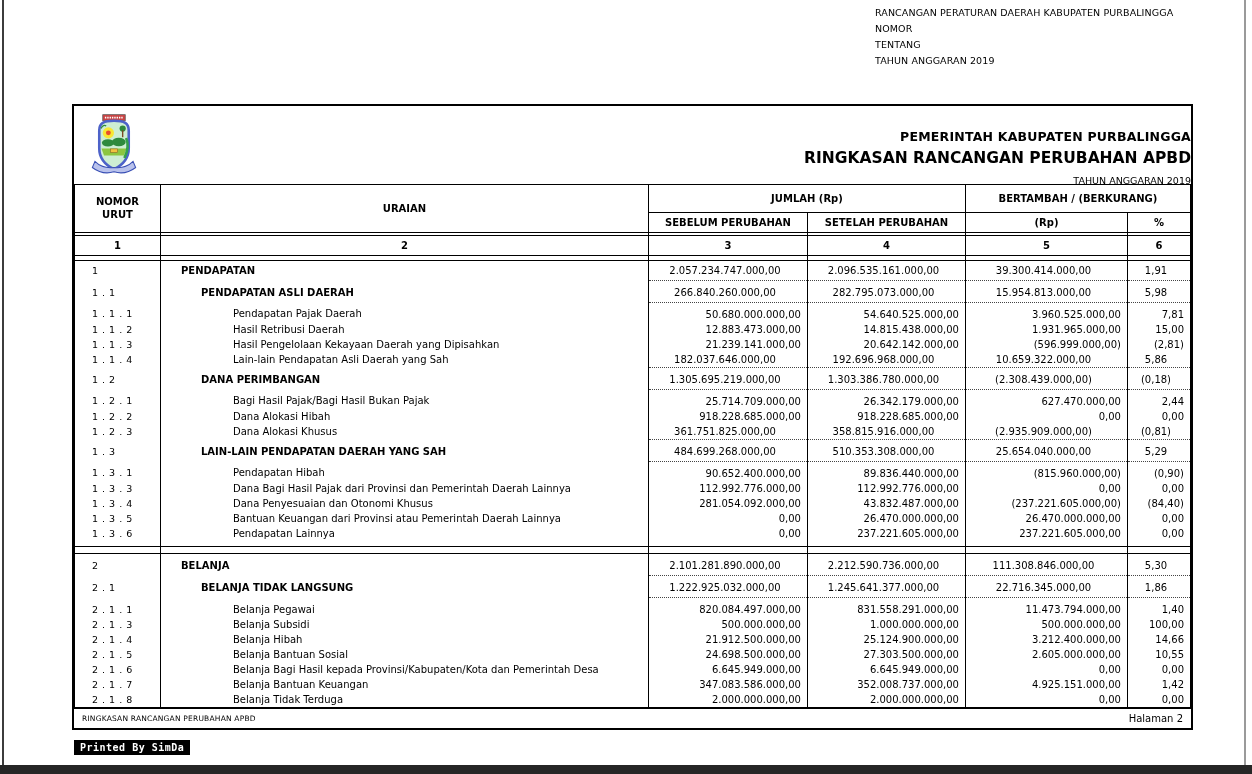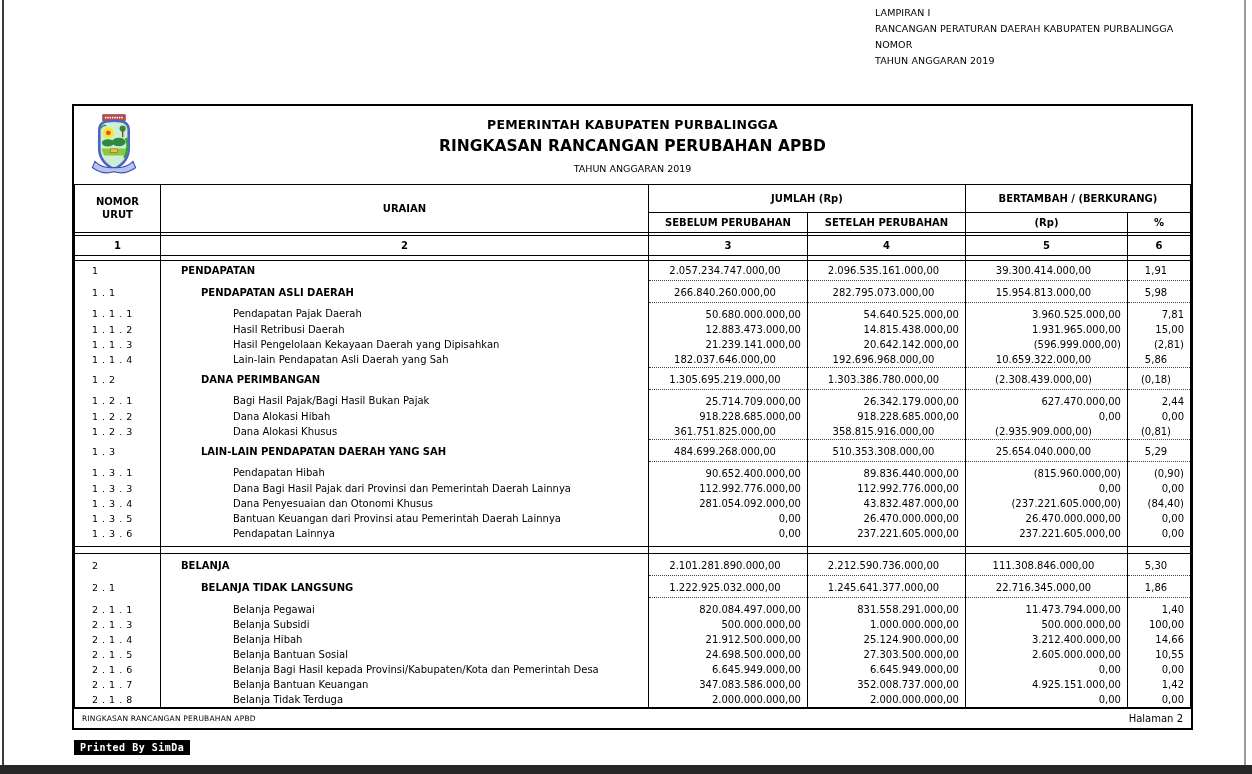--- a/index.html
+++ b/index.html
@@ -14,21 +14,21 @@
   .edge-left  { position:absolute; left:2px;   top:0; width:2px; height:774px; background:#3c3c3c; }
   .edge-right { position:absolute; left:1244px; top:0; width:2px; height:774px; background:#9a9a9a; }
   .bottom-bar { position:absolute; left:0; top:765px; width:1252px; height:9px; background:#262626; }
 
   .corner-note { position:absolute; left:875px; top:5px; font-size:9.5px; line-height:16px; letter-spacing:.1px; }
 
   .page { position:absolute; left:72px; top:104px; width:1121px; border:2px solid #000; background:#fff; }
 
   .page-header { position:relative; height:79px; border-bottom:1px solid #000; }
   .logo-wrap { position:absolute; left:14px; top:5px; }
-  .titles { text-align:center; padding-top:11px; }
+  .titles { text-align:right; padding-top:23px; }
   .t1 { font-size:12.5px; font-weight:bold; letter-spacing:.2px; }
   .t2 { font-size:15.5px; font-weight:bold; margin-top:5px; }
   .t3 { font-size:9.5px;  margin-top:8px; }
 
   table { border-collapse:collapse; width:100%; table-layout:fixed; }
   th, td { font-size:10px; }
   .h-cell { border:1px solid #000; border-top:none; font-weight:bold; text-align:center; vertical-align:middle; }
   .hrow1 .h-cell { height:27px; }
   .hrow2 .h-cell { height:20px; }
   .nomor-h { white-space:pre-line; line-height:13px; }
@@ -61,23 +61,23 @@
 </style>
 </head>
 <body>
 
 <div>
   <div class="edge-left"></div>
   <div class="edge-right"></div>
   <div class="bottom-bar"></div>
 
   <div class="corner-note">
-    <div>LAMPIRAN I</div>
     <div>RANCANGAN PERATURAN DAERAH KABUPATEN PURBALINGGA</div>
     <div>NOMOR</div>
+    <div>TENTANG</div>
     <div>TAHUN ANGGARAN 2019</div>
   </div>
 
   <div class="page">
 
     <div class="page-header">
       <div class="logo-wrap">
         <svg width="52" height="68" viewBox="0 0 60 72">
           <rect x="17" y="1" width="26" height="7" fill="#c94444" stroke="#555" stroke-width="0.8"></rect>
           <line x1="19.5" y1="4.5" x2="40.5" y2="4.5" stroke="#ffffff" stroke-width="2" stroke-dasharray="1.6,1.1"></line>

